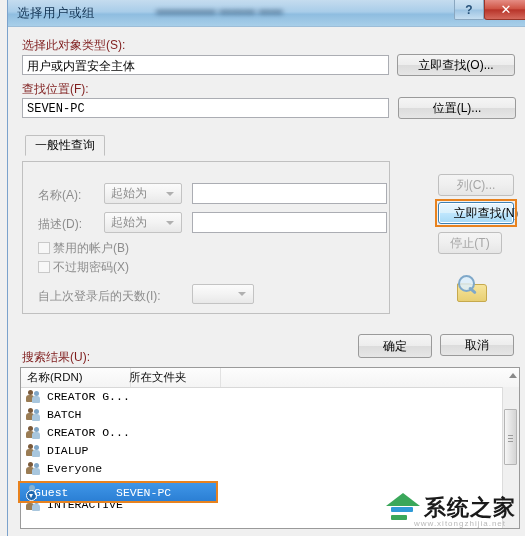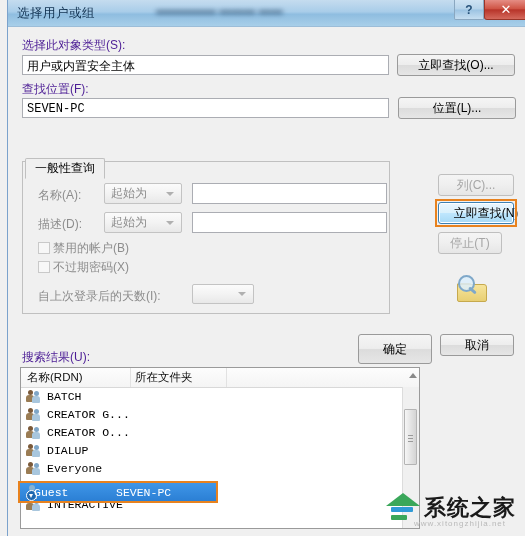--- a/index.html
+++ b/index.html
@@ -101,21 +101,21 @@
   .client {
     position: relative;
     width: 100%;
     height: 509px;
     background: #f0f0f0;
   }
 
   .lbl {
     position: absolute;
     font-size: 12px;
-    color: #4c1d95;
+    color: #7f1d1d;
     white-space: nowrap;
   }
   .lbl.dim { color: #8d8d8d; }
 
   .textbox {
     position: absolute;
     box-sizing: border-box;
     background: #ffffff;
     border: 1px solid #abadb3;
     font-size: 12px;
@@ -494,21 +494,21 @@
 
       <div class="lbl" style="left:14px; top:10px;">选择此对象类型(S):</div>
       <div class="textbox" style="left:14px; top:28px; width:367px; height:20px;">用户或内置安全主体</div>
       <div class="btn" style="left:389px; top:27px; width:118px; height:22px;">立即查找(O)...</div>
 
       <div class="lbl" style="left:14px; top:54px;">查找位置(F):</div>
       <div class="textbox" style="left:14px; top:71px; width:367px; height:20px; font-family:'Liberation Mono', monospace;">SEVEN-PC</div>
       <div class="btn" style="left:390px; top:70px; width:118px; height:22px;text-align:center;">位置(L)...</div>
 
       <div class="tabpanel" style="left:14px; top:134px; width:368px; height:153px;"></div>
-      <div class="tab" style="left:17px; top:131px;">一般性查询</div>
+      <div class="tab" style="left:17px; top:108px;">一般性查询</div>
 
       <div class="lbl dim" style="left:30px; top:160px;">名称(A):</div>
       <div class="combo" style="left:96px; top:156px; width:78px; height:21px;">
         <span>起始为</span>
         <span class="arrow"></span>
       </div>
       <div class="textbox" style="left:184px; top:156px; width:195px; height:21px;"></div>
 
       <div class="lbl dim" style="left:30px; top:189px;">描述(D):</div>
       <div class="combo" style="left:96px; top:185px; width:78px; height:21px;">
@@ -534,60 +534,60 @@
       <div class="annot" style="left:427px; top:172px; width:82px; height:28px;"></div>
       <div class="btn disabled" style="left:430px; top:205px; width:64px; height:22px;">停止(T)</div>
 
       <div class="ico-search-folder" style="left:445px; top:247px;">
         <span class="tabtop"></span>
         <span class="folder"></span>
         <span class="lens"></span>
         <span class="handle"></span>
       </div>
 
-      <div class="btn" style="left:350px; top:307px; width:74px; height:30px;">确定</div>
+      <div class="btn" style="left:350px; top:307px; width:74px; height:24px;">确定</div>
       <div class="btn" style="left:432px; top:307px; width:74px; height:22px;">取消</div>
 
       <div class="lbl" style="left:14px; top:322px;">搜索结果(U):</div>
 
-      <div class="listbox" style="left:12px; top:340px; width:400px; height:162px;">
+      <div class="listbox" style="left:12px; top:340px; width:500px; height:162px;">
         <div class="list-header">
           <div class="col" style="left:0; width:110px;">名称(RDN)</div>
-          <div class="col" style="left:108px; width:98px;">所在文件夹</div>
+          <div class="col" style="left:102px; width:98px;">所在文件夹</div>
           <div class="col" style="left:208px; right:17px; border-right:none;"></div>
           <div class="scroll-up"></div>
         </div>
 
         <div class="rows">
           <div class="row">
             <span class="ico-group">
                 <span class="p1">
                   <span class="head"></span>
                   <span class="body"></span>
                 </span>
                 <span class="p2">
                   <span class="head"></span>
                   <span class="body"></span>
                 </span>
               </span>
-            <span class="nm">BATCH</span>
+            <span class="nm">CREATOR G...</span>
             <span class="fol"></span>
           </div>
           <div class="row">
             <span class="ico-group">
                 <span class="p1">
                   <span class="head"></span>
                   <span class="body"></span>
                 </span>
                 <span class="p2">
                   <span class="head"></span>
                   <span class="body"></span>
                 </span>
               </span>
-            <span class="nm">CREATOR G...</span>
+            <span class="nm">BATCH</span>
             <span class="fol"></span>
           </div>
           <div class="row">
             <span class="ico-group">
                 <span class="p1">
                   <span class="head"></span>
                   <span class="body"></span>
                 </span>
                 <span class="p2">
                   <span class="head"></span>

